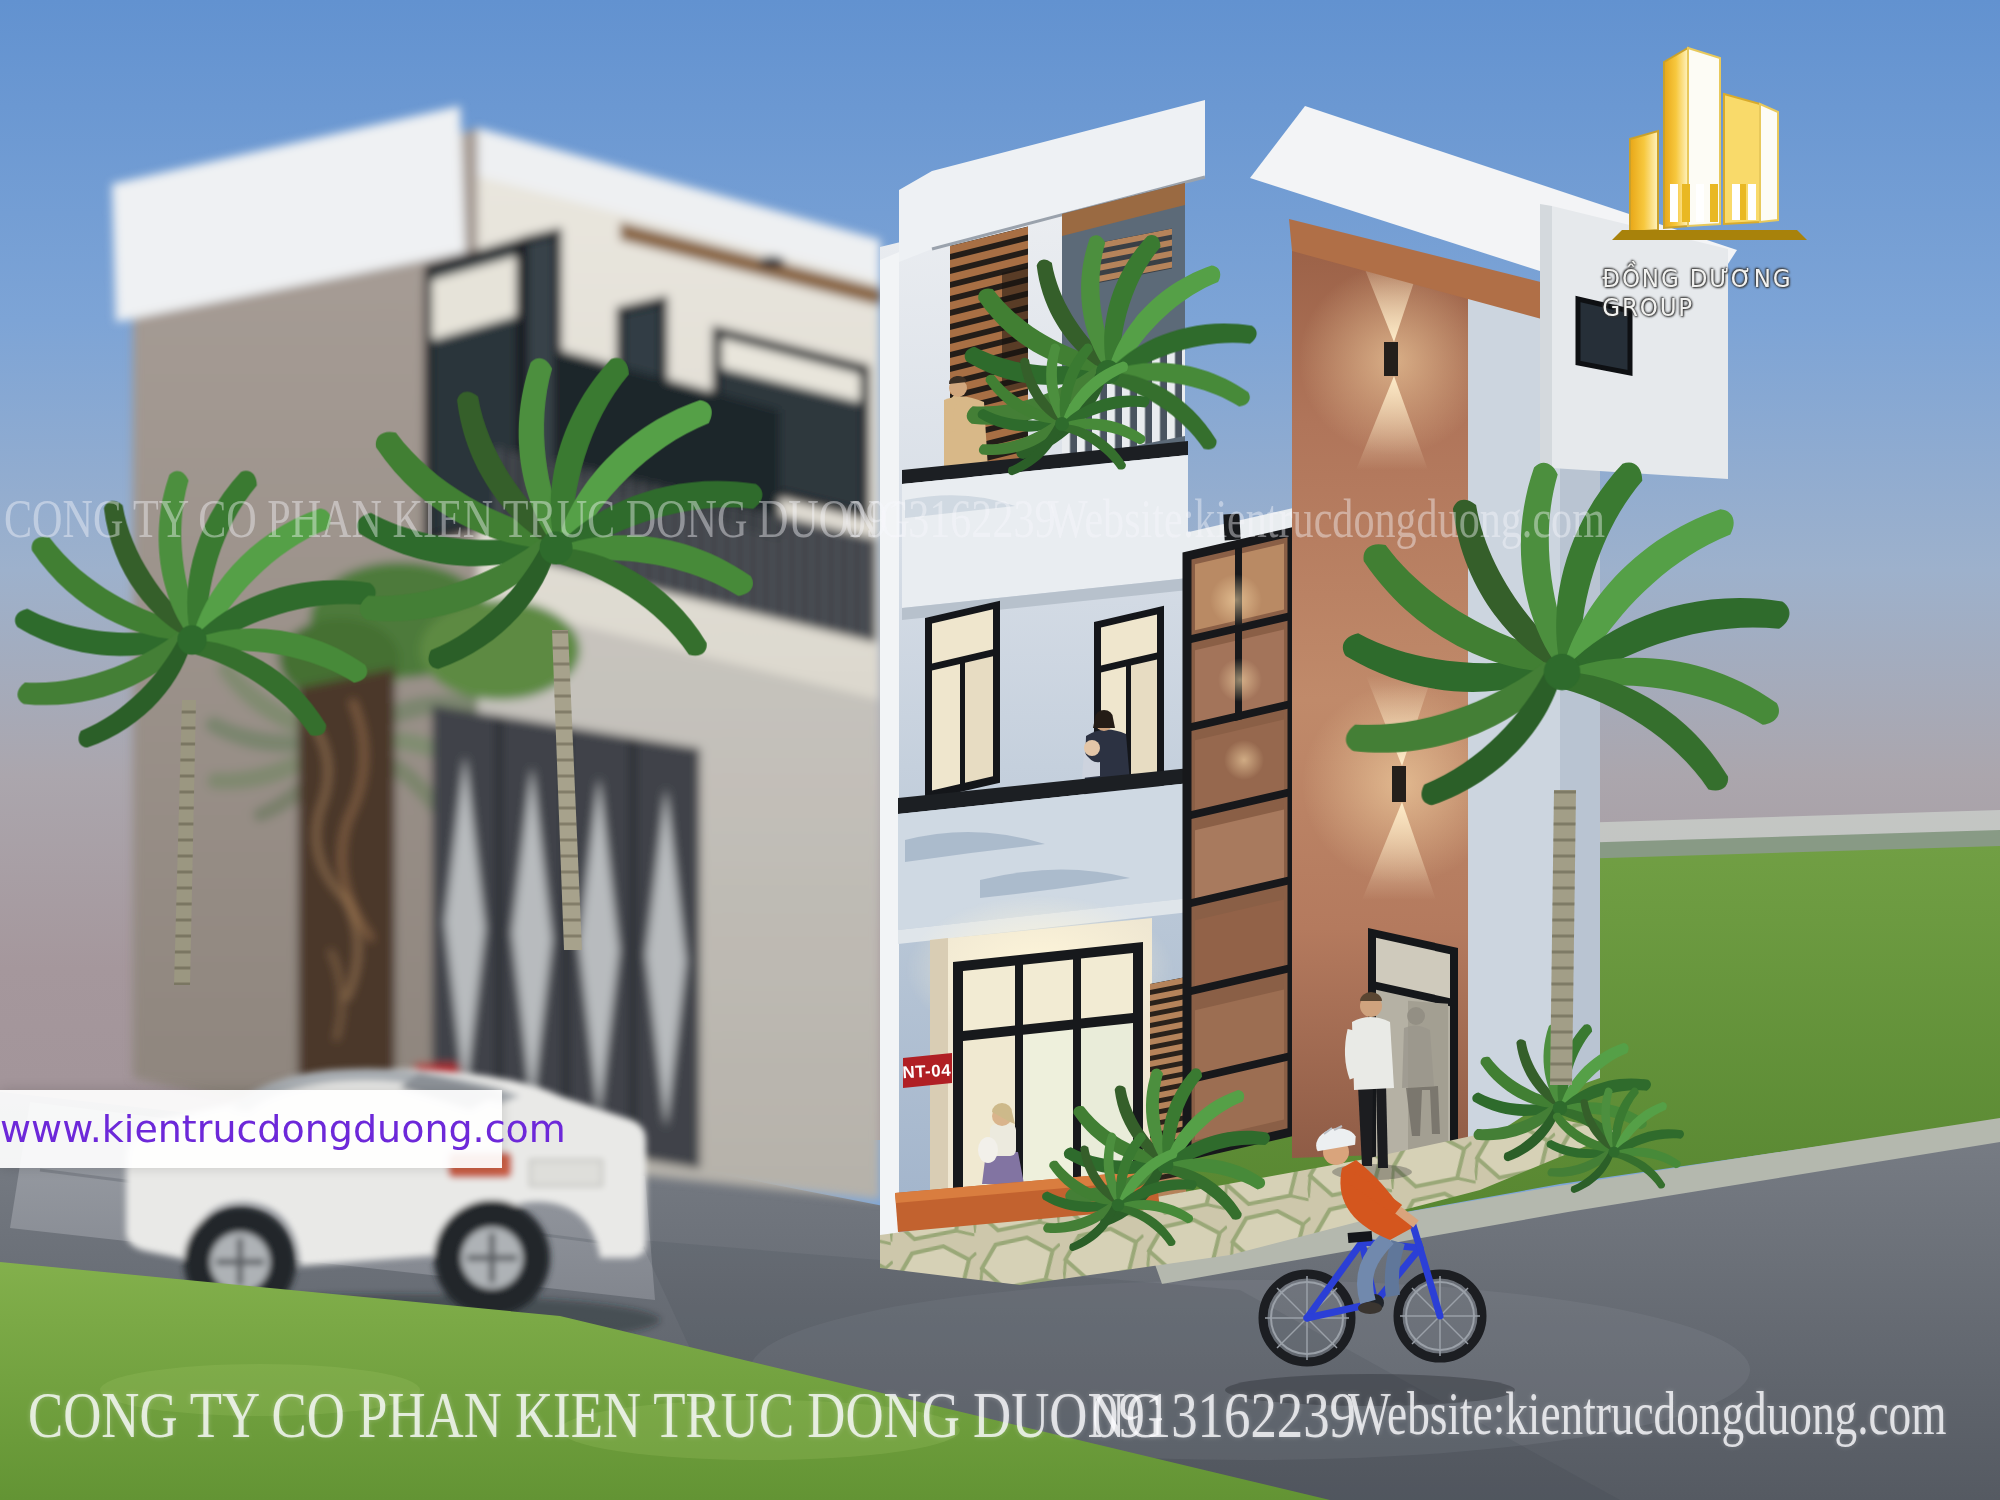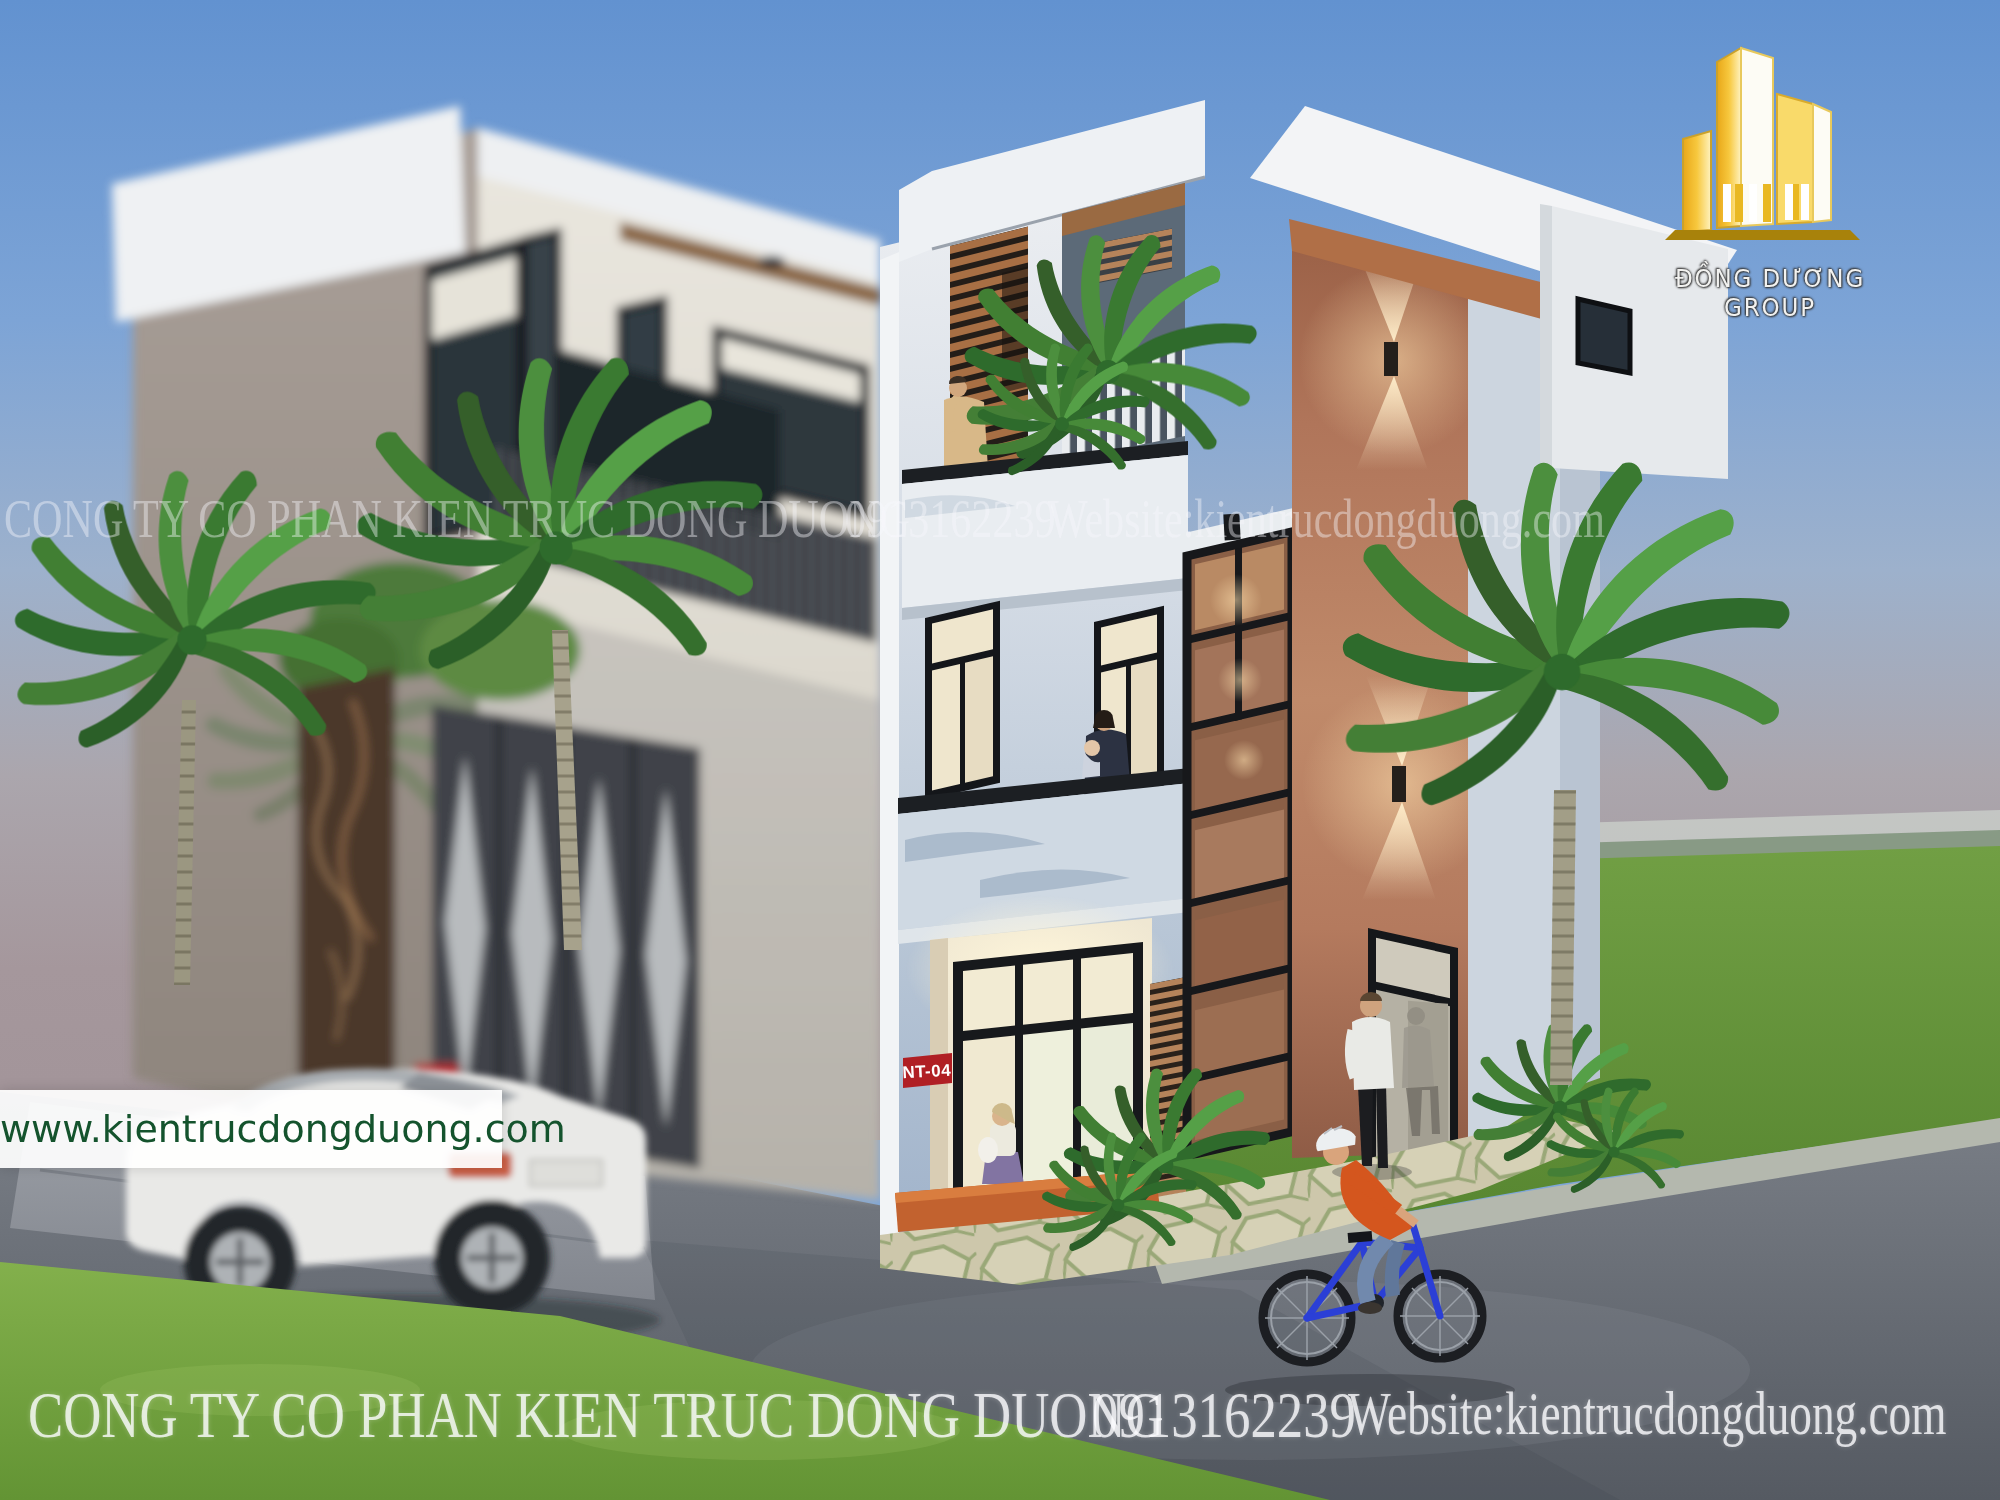--- a/index.html
+++ b/index.html
@@ -13,23 +13,23 @@
       transform-origin:left top;pointer-events:none;}
   .wm-center{top:492px;font-size:54px;color:rgba(248,248,252,.42);}
   .wm-center .seg{position:absolute;top:0;transform:scaleX(.78);transform-origin:left top;}
   .wm-bottom{top:1382px;font-size:66px;color:rgba(252,252,255,.8);
       text-shadow:0 0 6px rgba(255,255,255,.25);}
   .wm-bottom .seg{position:absolute;top:0;transform:scaleX(.8);transform-origin:left top;}
 
   #url-bar{position:absolute;left:0;top:1090px;width:502px;height:78px;
       background:rgba(255,255,255,.92);box-shadow:0 0 12px rgba(0,0,0,.15);}
   #url-bar .txt{display:block;text-align:left;line-height:78px;font-size:38px;
-      color:#14532d;font-family:"DejaVu Sans",sans-serif;letter-spacing:0px;}
-
-  #logo{position:absolute;left:1642px;top:34px;width:256px;height:280px;text-align:center;}
+      color:#6d28d9;font-family:"DejaVu Sans",sans-serif;letter-spacing:0px;}
+
+  #logo{position:absolute;left:1592px;top:34px;width:256px;height:280px;text-align:left;}
   #logo .label{margin-top:-6px;font-size:25px;letter-spacing:2px;color:#f2f2f0;
       font-family:"DejaVu Sans",sans-serif;
       text-shadow:0 0 3px rgba(45,45,45,.95),1px 1px 2px #3a3a3a,-1px -1px 2px #3a3a3a;
       transform:scaleX(.92);transform-origin:center top;}
 </style>
 </head>
 <body>
 
 <div id="stage">
 

